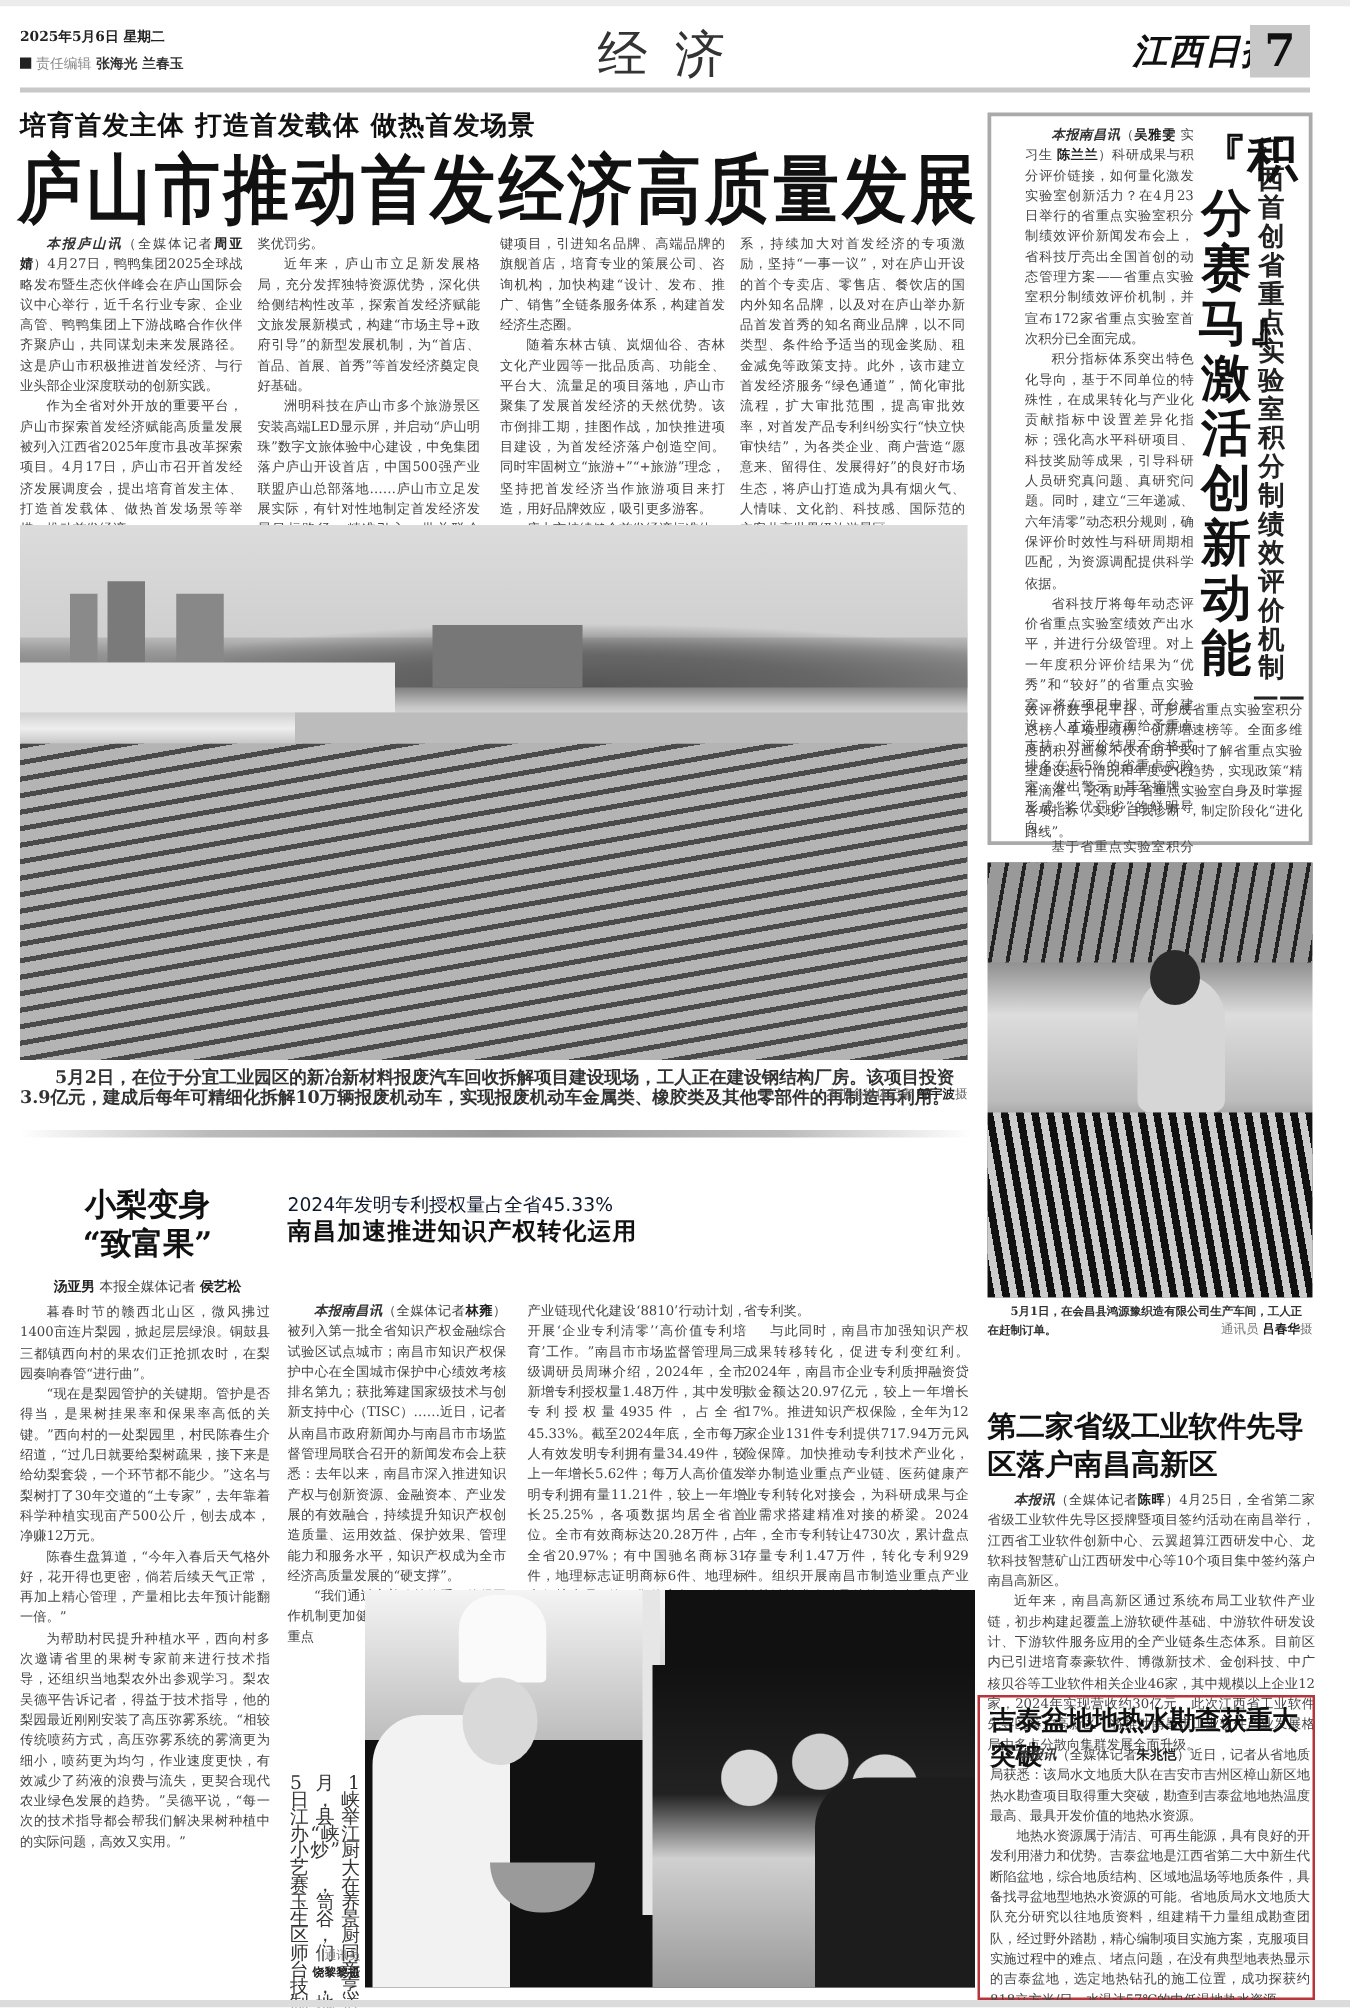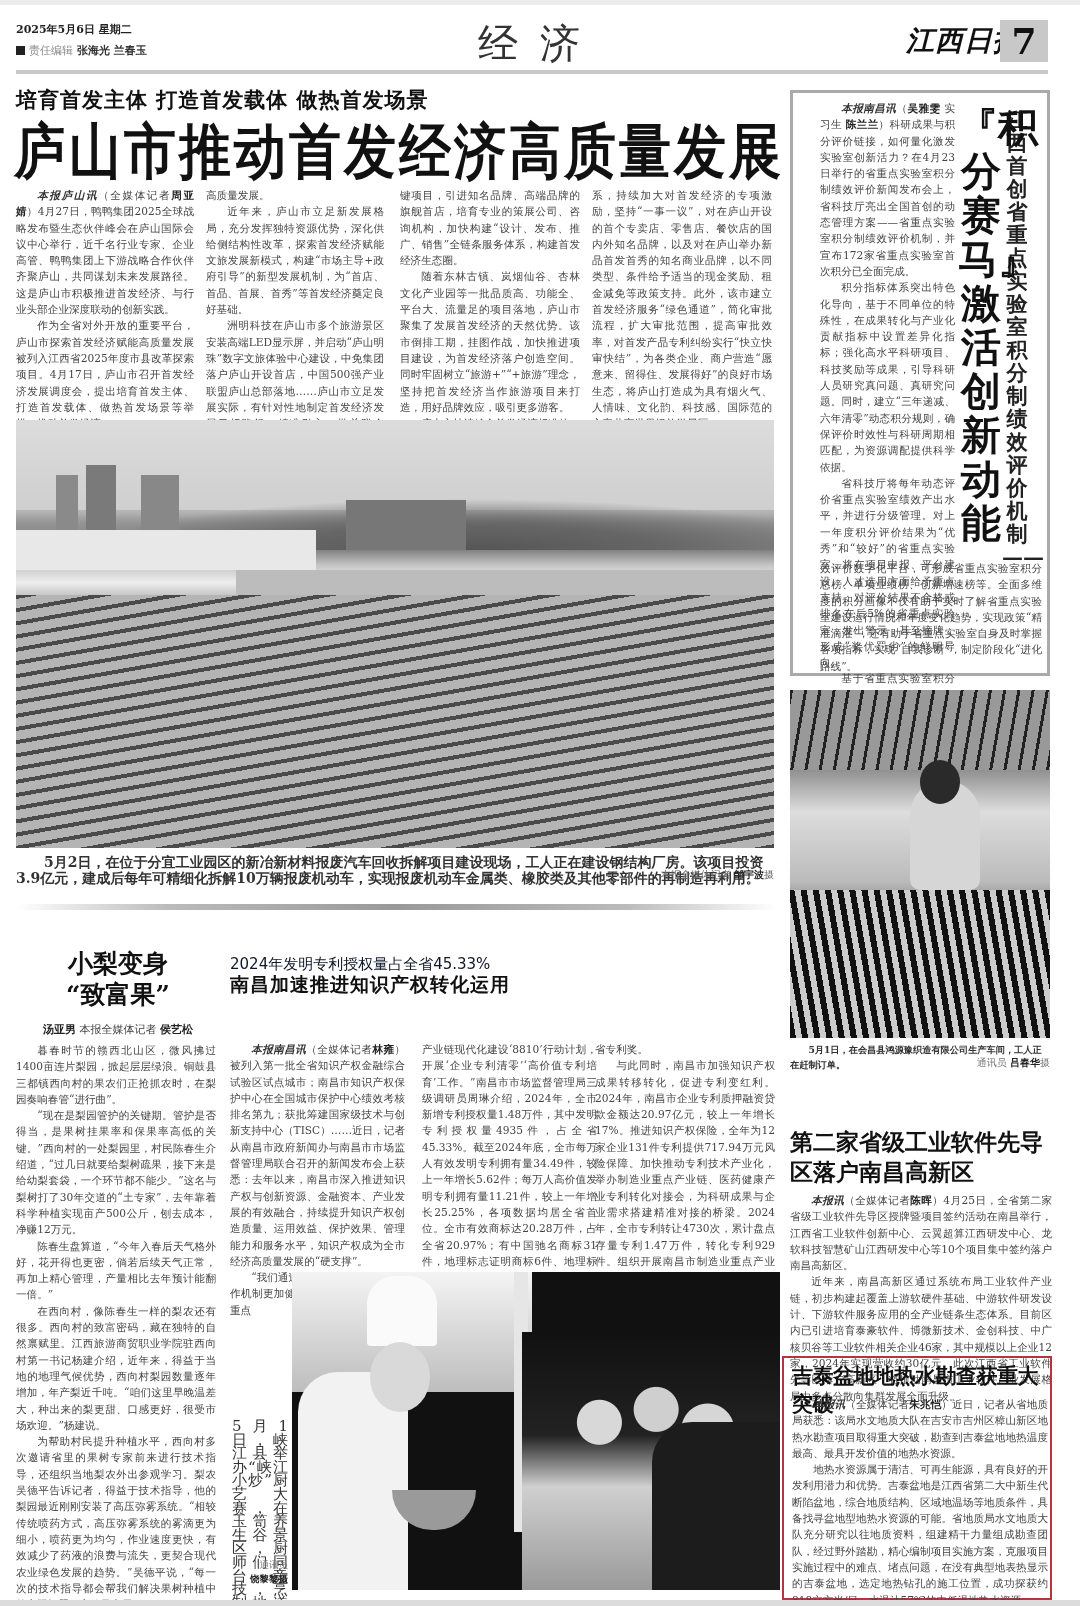--- a/index.html
+++ b/index.html
@@ -101,21 +101,21 @@
 <div id="mast-rule" class="abs"></div>
 
 <div id="lead-kicker" class="abs">培育首发主体 打造首发载体 做热首发场景</div>
 <div id="lead-title" class="abs">庐山市推动首发经济高质量发展</div>
 
 <div id="lead-c1" class="abs col">
   <p><span class="dateline">本报庐山讯</span><span>（全媒体记者</span><span class="byline-inline">周亚婧</span><span>）</span><span>4月27日，鸭鸭集团2025全球战略发布暨生态伙伴峰会在庐山国际会议中心举行，近千名行业专家、企业高管、鸭鸭集团上下游战略合作伙伴齐聚庐山，共同谋划未来发展路径。这是庐山市积极推进首发经济、与行业头部企业深度联动的创新实践。</span></p>
   <p>作为全省对外开放的重要平台，庐山市探索首发经济赋能高质量发展被列入江西省2025年度市县改革探索项目。4月17日，庐山市召开首发经济发展调度会，提出培育首发主体、打造首发载体、做热首发场景等举措，推动首发经济</p>
 </div>
 <div id="lead-c2" class="abs col">
-  <p style="text-indent:0">高质量发展。</p>
+  <p style="text-indent:0">奖优罚劣。</p>
   <p>近年来，庐山市立足新发展格局，充分发挥独特资源优势，深化供给侧结构性改革，探索首发经济赋能文旅发展新模式，构建“市场主导+政府引导”的新型发展机制，为“首店、首品、首展、首秀”等首发经济奠定良好基础。</p>
   <p>洲明科技在庐山市多个旅游景区安装高端LED显示屏，并启动“庐山明珠”数字文旅体验中心建设，中免集团落户庐山开设首店，中国500强产业联盟庐山总部落地……庐山市立足发展实际，有针对性地制定首发经济发展目标路径，精准引入一批关联企业、布局一批关</p>
 </div>
 <div id="lead-c3" class="abs col">
   <p style="text-indent:0">键项目，引进知名品牌、高端品牌的旗舰首店，培育专业的策展公司、咨询机构，加快构建“设计、发布、推广、销售”全链条服务体系，构建首发经济生态圈。</p>
   <p>随着东林古镇、岚烟仙谷、杏林文化产业园等一批品质高、功能全、平台大、流量足的项目落地，庐山市聚集了发展首发经济的天然优势。该市倒排工期，挂图作战，加快推进项目建设，为首发经济落户创造空间。同时牢固树立“旅游+”“+旅游”理念，坚持把首发经济当作旅游项目来打造，用好品牌效应，吸引更多游客。</p>
   <p>庐山市持续健全首发经济标准体</p>
 </div>
 <div id="lead-c4" class="abs col">
   <p style="text-indent:0">系，持续加大对首发经济的专项激励，坚持“一事一议”，对在庐山开设的首个专卖店、零售店、餐饮店的国内外知名品牌，以及对在庐山举办新品首发首秀的知名商业品牌，以不同类型、条件给予适当的现金奖励、租金减免等政策支持。此外，该市建立首发经济服务“绿色通道”，简化审批流程，扩大审批范围，提高审批效率，对首发产品专利纠纷实行“快立快审快结”，为各类企业、商户营造“愿意来、留得住、发展得好”的良好市场生态，将庐山打造成为具有烟火气、人情味、文化韵、科技感、国际范的主客共享世界级旅游景区。</p>
@@ -174,21 +174,20 @@
 
 <div id="pear-title" class="abs">
     <div>小梨变身</div>
     <div>“致富果”</div>
   </div>
 <div id="pear-byline" class="abs"><b>汤亚男</b> <span>本报全媒体记者</span> <b>侯艺松</b></div>
 <div id="pear-body" class="abs col">
   <p>暮春时节的赣西北山区，微风拂过1400亩连片梨园，掀起层层绿浪。铜鼓县三都镇西向村的果农们正抢抓农时，在梨园奏响春管“进行曲”。</p>
   <p>“现在是梨园管护的关键期。管护是否得当，是果树挂果率和保果率高低的关键。”西向村的一处梨园里，村民陈春生介绍道，“过几日就要给梨树疏果，接下来是给幼梨套袋，一个环节都不能少。”这名与梨树打了30年交道的“土专家”，去年靠着科学种植实现亩产500公斤，刨去成本，净赚12万元。</p>
   <p>陈春生盘算道，“今年入春后天气格外好，花开得也更密，倘若后续天气正常，再加上精心管理，产量相比去年预计能翻一倍。”</p>
-  <p>在西向村，像陈春生一样的梨农还有很多。西向村的致富密码，藏在独特的自然禀赋里。江西旅游商贸职业学院驻西向村第一书记杨建介绍，近年来，得益于当地的地理气候优势，西向村梨园数量逐年增加，年产梨近千吨。“咱们这里早晚温差大，种出来的梨更甜、口感更好，很受市场欢迎。”杨建说。</p>
   <p>为帮助村民提升种植水平，西向村多次邀请省里的果树专家前来进行技术指导，还组织当地梨农外出参观学习。梨农吴德平告诉记者，得益于技术指导，他的梨园最近刚刚安装了高压弥雾系统。“相较传统喷药方式，高压弥雾系统的雾滴更为细小，喷药更为均匀，作业速度更快，有效减少了药液的浪费与流失，更契合现代农业绿色发展的趋势。”吴德平说，“每一次的技术指导都会帮我们解决果树种植中的实际问题，高效又实用。”</p>
 
 </div>
 
 <div id="patent-kicker" class="abs">2024年发明专利授权量占全省45.33%</div>
 <div id="patent-title" class="abs">南昌加速推进知识产权转化运用</div>
 <div id="patent-c1" class="abs col">
   <p><span class="dateline">本报南昌讯</span><span>（全媒体记者</span><span class="byline-inline">林雍</span><span>）</span><span>被列入第一批全省知识产权金融综合试验区试点城市；南昌市知识产权保护中心在全国城市保护中心绩效考核排名第九；获批筹建国家级技术与创新支持中心（TISC）……近日，记者从南昌市政府新闻办与南昌市市场监督管理局联合召开的新闻发布会上获悉：去年以来，南昌市深入推进知识产权与创新资源、金融资本、产业发展的有效融合，持续提升知识产权创造质量、运用效益、保护效果、管理能力和服务水平，知识产权成为全市经济高质量发展的“硬支撑”。</span></p>
   <p>“我们通过完善政策体系，使得工作机制更加健全。围绕南昌市制造业重点</p>
 </div>

